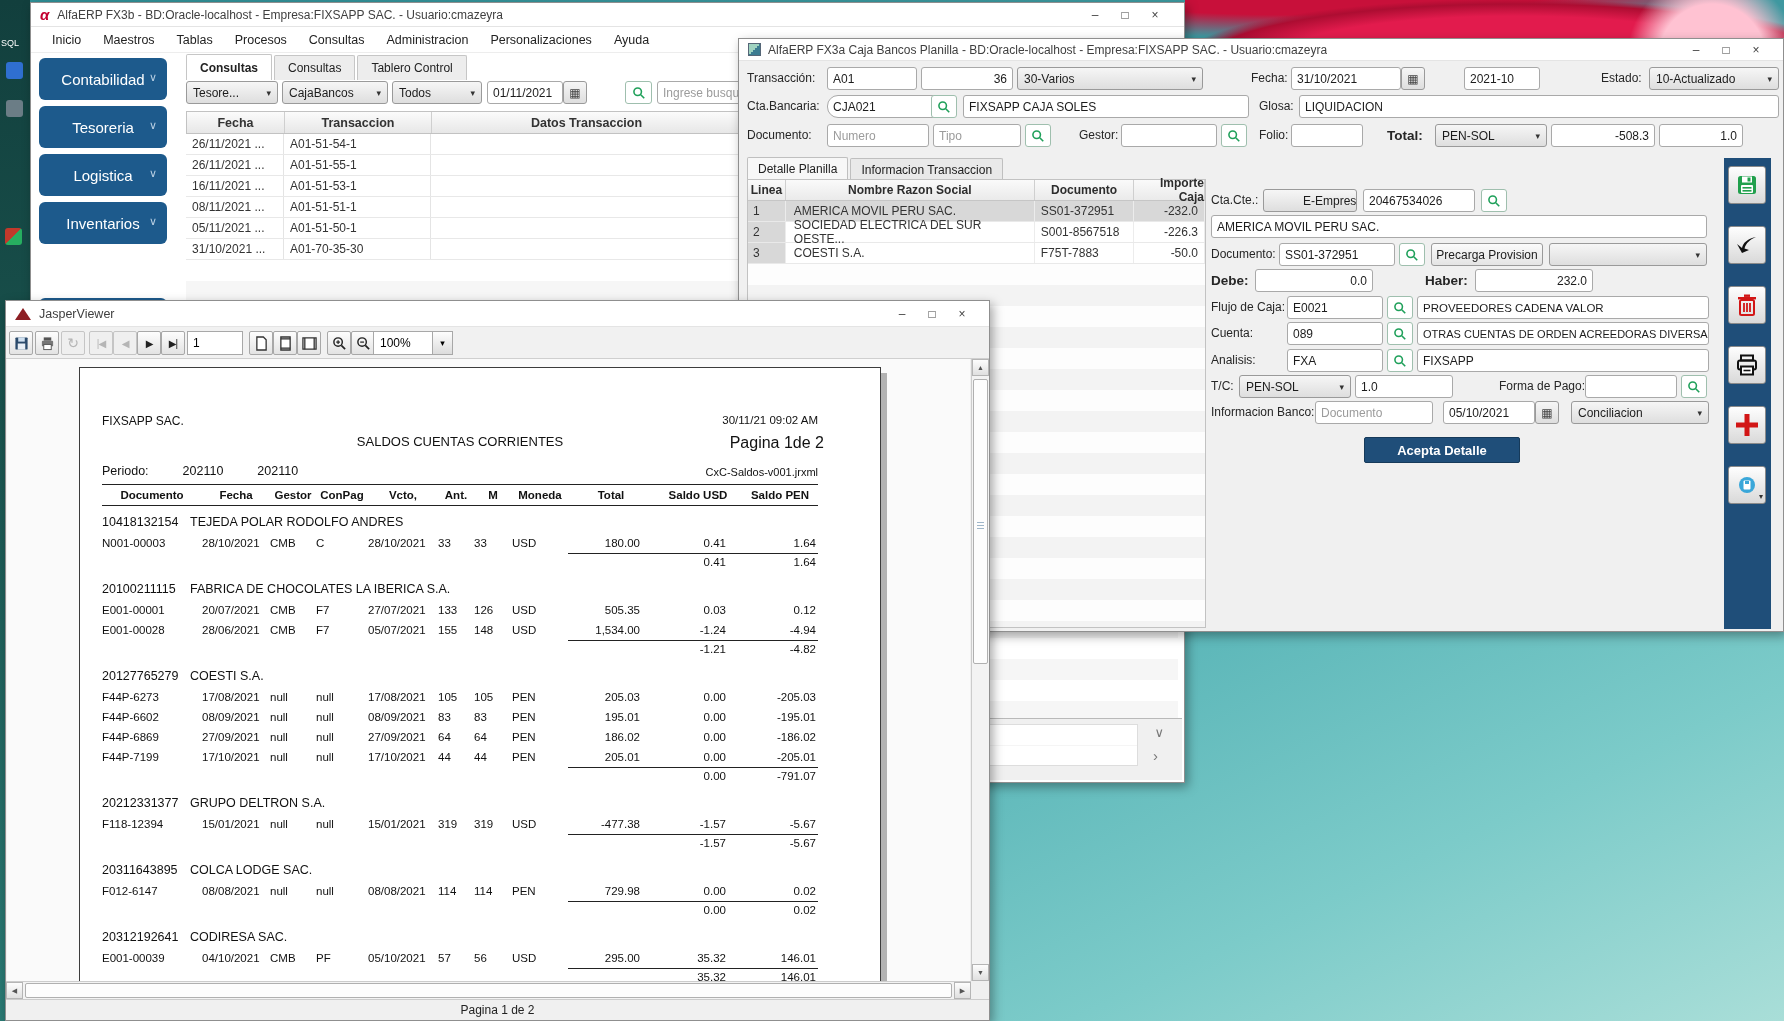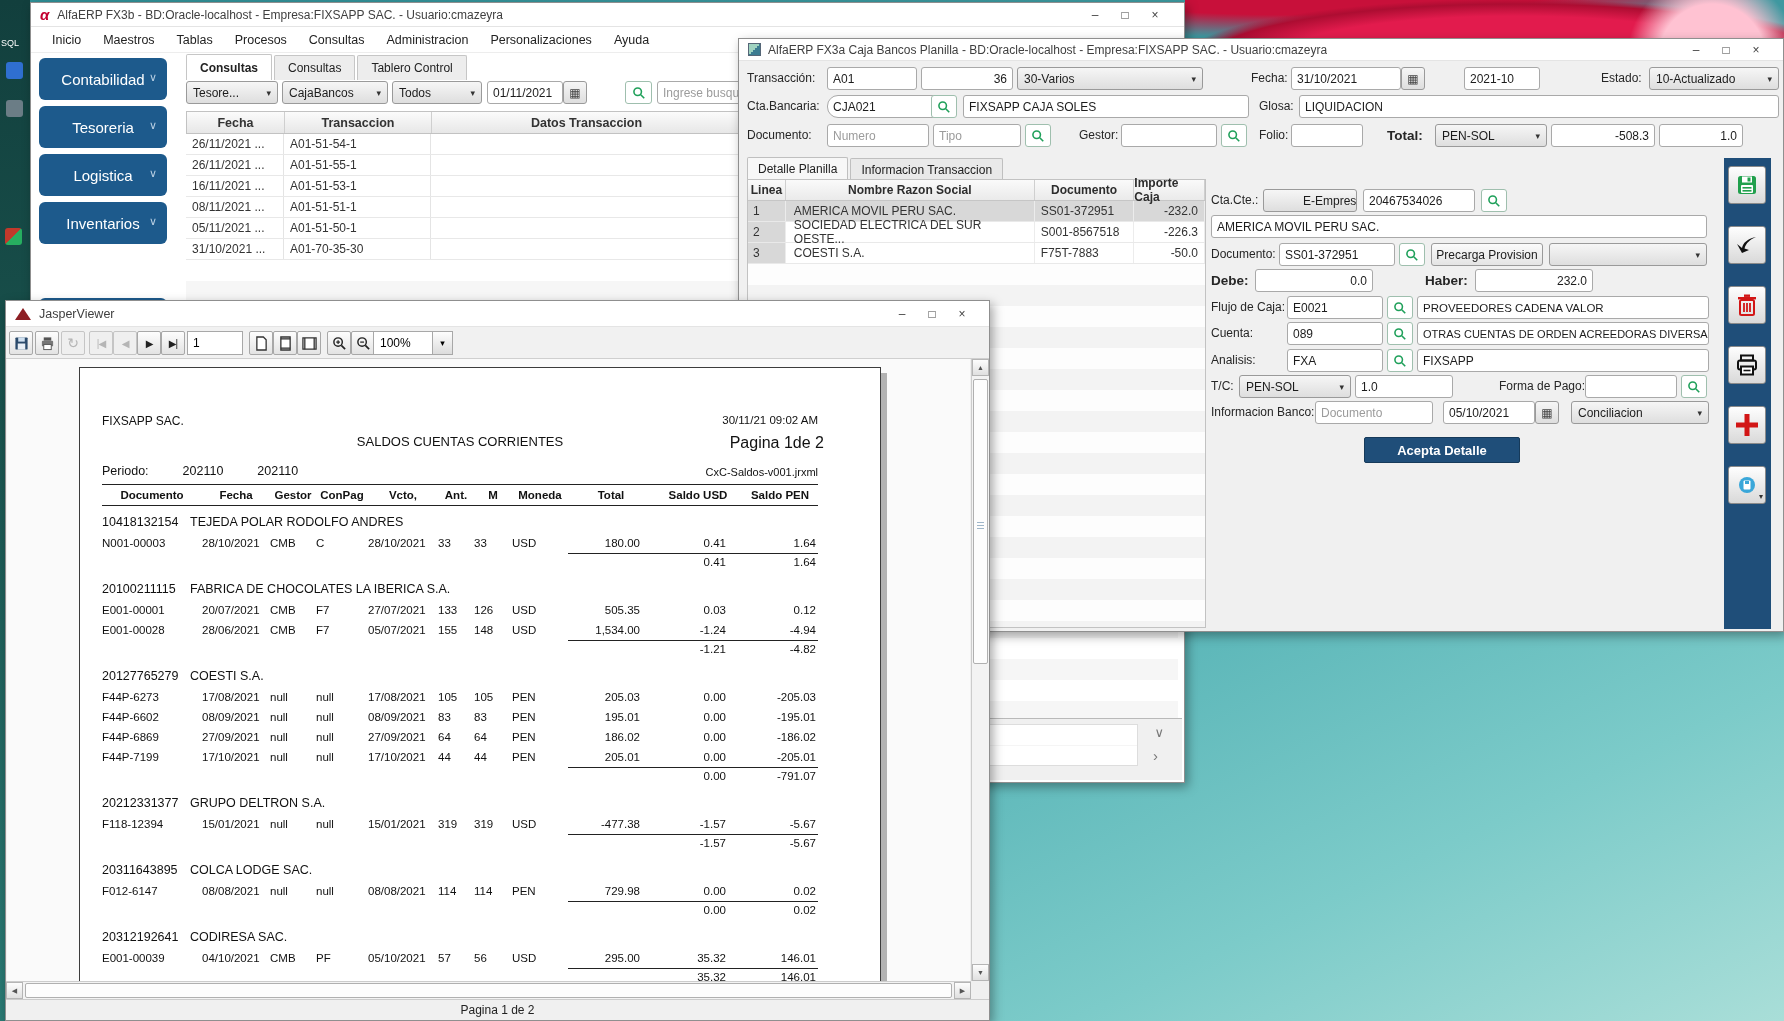--- a/index.html
+++ b/index.html
@@ -87,21 +87,21 @@
     background:linear-gradient(135deg,#9fd3c0 0 50%,#3c7c91 50% 100%); }
   .ctab-row { position:absolute; left:8px; top:118px; display:flex; align-items:flex-end; height:23px; }
   .ctab { height:22px; padding:0 10px; font-size:12px; color:#222; background:#e9e9e9;
     border:1px solid #bfbfbf; border-bottom:none; margin-right:2px; display:flex; align-items:center;
     border-radius:2px 2px 0 0;}
   .ctab-row div:nth-of-type(1) { background:#f7f7f7; font-weight:normal; height:23px; }
   .cgrid { position:absolute; left:8px; top:140px; width:459px; bottom:3px; background:#fff;
     border:1px solid #c2c2c2; }
   .cgh { display:flex; height:21px; background:linear-gradient(#fafafa,#eaeaea);
     border-bottom:1px solid #c6c6c6; font-weight:bold; font-size:12px; color:#2d2d2d; }
-  .cgh div { display:flex; align-items:center; justify-content:center; border-right:1px solid #cfcfcf; }
+  .cgh div { display:flex; align-items:center; justify-content:center; border-right:1px solid #cfcfcf;text-align:right; }
   .cgr { display:flex; height:21px; font-size:12px; color:#333; border-bottom:1px solid #e9e9e9; }
   .cgrows div:nth-of-type(1) { background:#d8d8d8; }
   .cgr > div { display:flex; align-items:center; border-right:1px solid #ececec; }
   .cgstripes { position:absolute; left:0; right:0; top:84px; bottom:0;
     background:repeating-linear-gradient(to bottom,#fdfdfd 0 21px,#f3f3f3 21px 42px); }
   .iconstrip { position:absolute; top:119px; bottom:2px; right:12px; width:47px; background:#1f4e79; }
   .tool-ibtn { position:absolute; left:4px; width:38px; height:38px; border:1px solid #8a8a8a;
     border-radius:3px; background:linear-gradient(#fefefe,#d9d9d9); display:flex;
     align-items:center; justify-content:center; }
   .tool-ibtn .ddc { position:absolute; right:2px; bottom:2px; font-size:8px; color:#333; }

